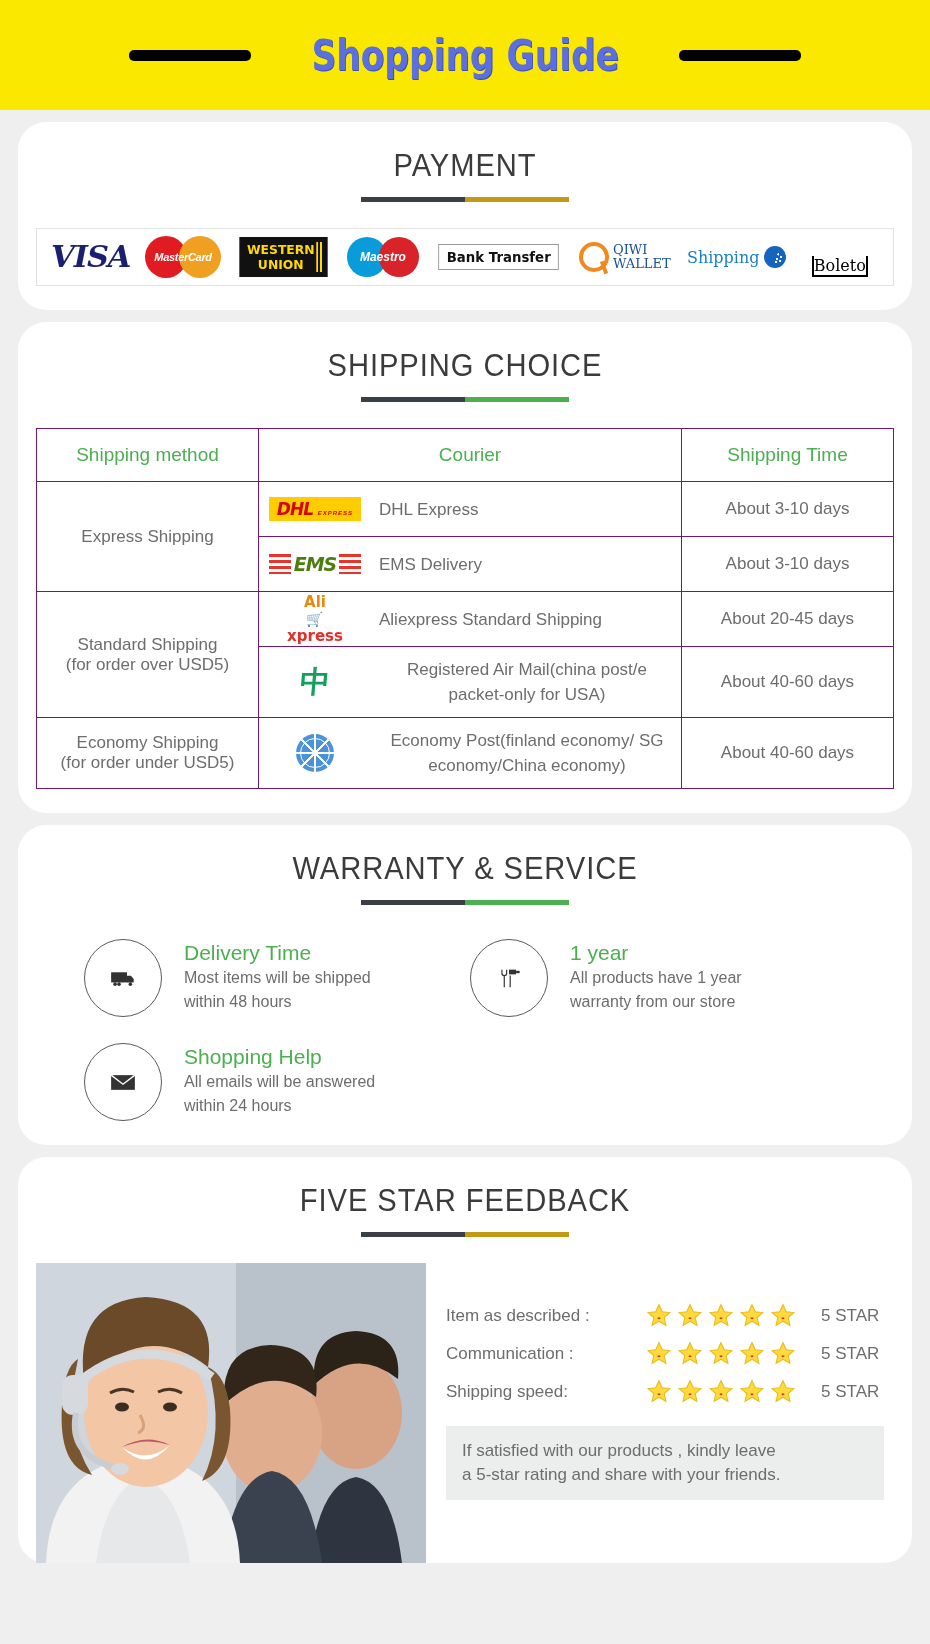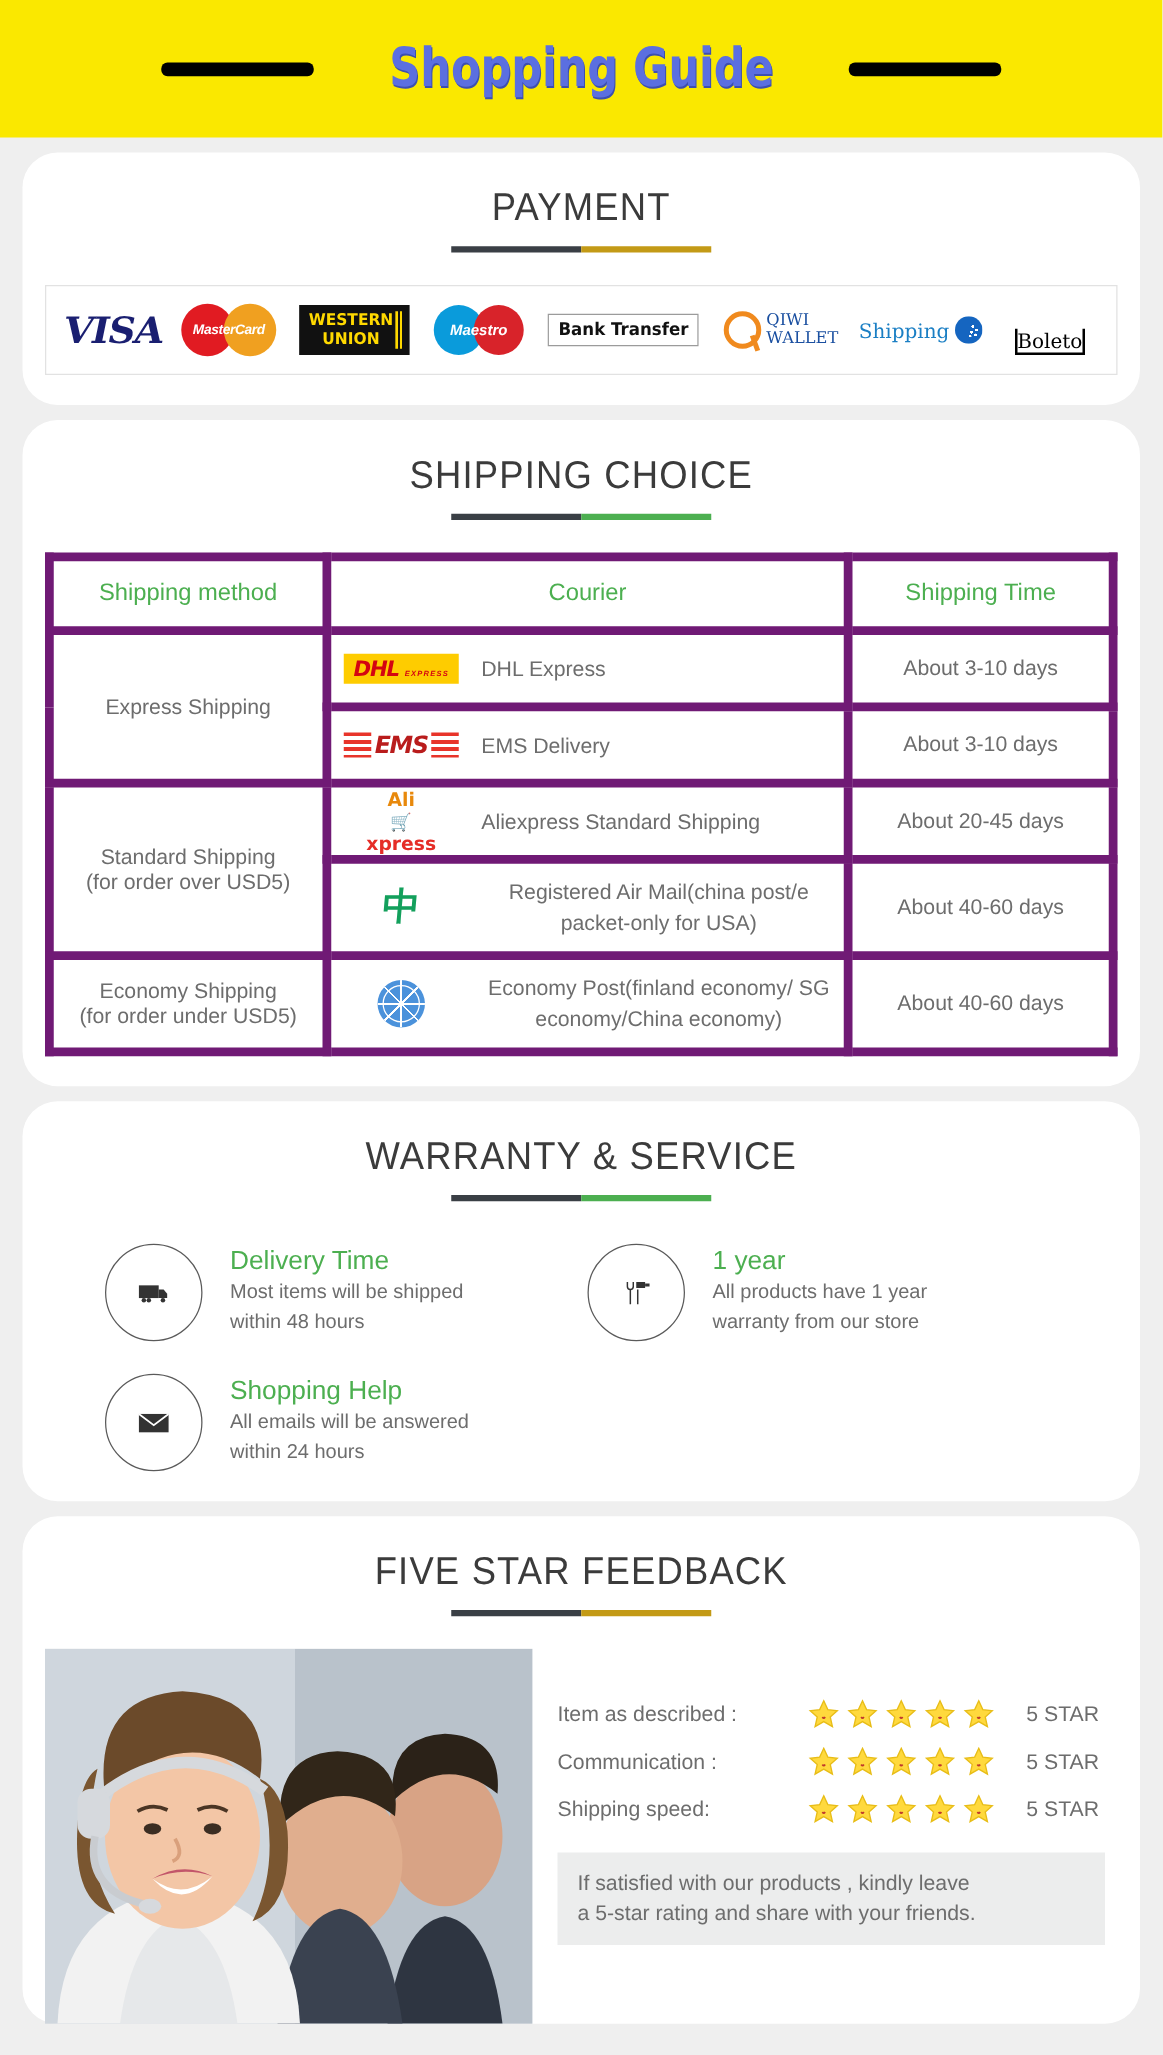--- a/index.html
+++ b/index.html
@@ -50,21 +50,21 @@
   .underline { display: flex; justify-content: center; margin-top: 13px; }
   .underline span { display: block; width: 104px; height: 5px; }
   .u-dark { background: #3a3f45; }
   .u-gold { background: #c39a16; }
   .u-green { background: #4caf50; }
 
   
   .pay-strip {
     margin-top: 26px;
     border: 1px solid #e2e2e2;
-    height: 72px;
+    height: 58px;
     display: flex;
     align-items: center;
     justify-content: space-around;
     padding: 0 8px;
   }
   .logo { flex: 0 0 auto; display: flex; align-items: center; justify-content: center; }
 
   .visa {
     font-family: "DejaVu Serif", serif;
     font-style: italic; font-weight: bold;
@@ -132,37 +132,37 @@
       #000 6px 9px, #fff 9px 10px, #000 10px 11px, #fff 11px 13px);
   }
   .boleto-name {
     border: 2px solid #000; border-top: none; font-size: 16px;
     font-family: "DejaVu Serif", serif; text-align: center; color: #000; line-height: 19px;
   }
 
   
   .ship-table { margin-top: 26px; width: 100%; border-collapse: collapse; }
   .ship-table td, .ship-table th {
-    border: 7px solid #701a75; color: #6d6d6d; font-weight: 400;
+    border: 1px solid #701a75; color: #6d6d6d; font-weight: 400;
     font-size: 17px; text-align: center; padding: 10px 6px;
   }
   .ship-table th { color: #4caf50; font-size: 19px; padding: 15px 6px; font-weight: 400; }
   .col-method { width: 222px; }
   .col-time   { width: 212px; }
   .courier-cell { text-align: left; padding: 8px 6px 8px 4px; }
   .courier-wrap { display: flex; align-items: center; gap: 14px; }
   .courier-logo { flex: 0 0 100px; display: flex; align-items: center; justify-content: center; height: 34px; }
   .courier-name { color: #6d6d6d; font-size: 17px; line-height: 25px; }
 
   .dhl { background: #fecc00; padding: 3px 6px 1px 6px; text-align: center; width: 92px; }
   .dhl-main { color: #d40511; font-weight: bold; font-style: italic; font-size: 17px; line-height: 16px;
     letter-spacing: -1px; font-family: "DejaVu Sans", sans-serif; }
   .dhl-sub { color: #d40511; font-size: 6px; font-style: italic; font-weight: bold; letter-spacing: 1px; }
   .ems { position: relative; width: 92px; height: 26px; display: flex; align-items: center; justify-content: center; }
-  .ems-txt { color: #b91c1c; font-weight: bold; font-style: italic; font-size: 19px;
+  .ems-txt { color: #4d7c0f; font-weight: bold; font-style: italic; font-size: 19px;
     letter-spacing: -1px; font-family: "DejaVu Sans", sans-serif; z-index: 2; }
   .ems::before, .ems::after {
     content: ""; position: absolute; top: 3px; width: 22px; height: 20px;
     background: repeating-linear-gradient(180deg, #e8342a 0 3px, #fff 3px 6px);
   }
   .ems::before { left: 0; }
   .ems::after { right: 0; }
   .alix { display: flex; align-items: center; font-weight: bold; font-size: 15px;
     font-family: "DejaVu Sans", sans-serif; flex-direction: column; }
   .alix .a { color: #e8890c; }

